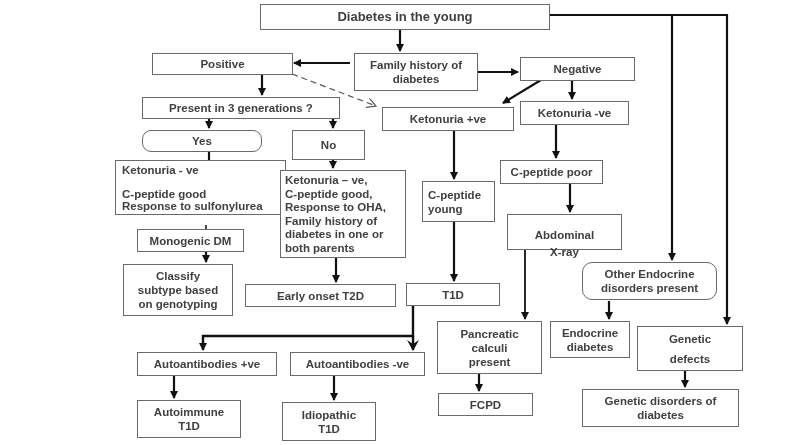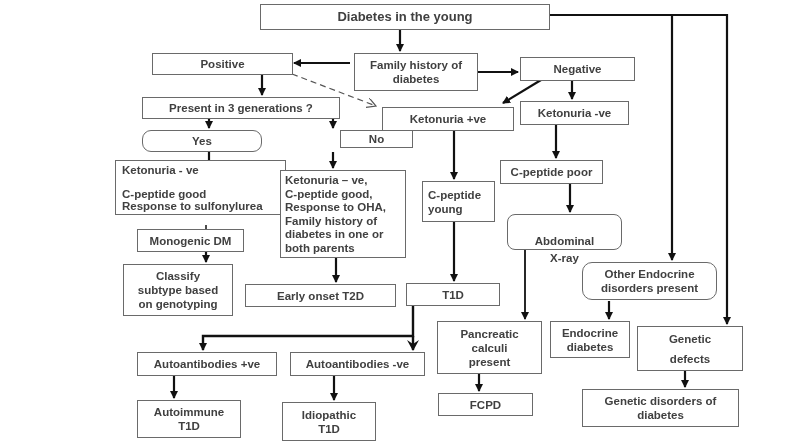--- a/index.html
+++ b/index.html
@@ -92,37 +92,37 @@
     <line x1="292" y1="74" x2="376" y2="106" stroke="#555" stroke-width="1.2" stroke-dasharray="6,4" marker-end="url(#ahOpen)"></line>
   </svg>
 
   <div class="node title" style="left:260px;top:4px;width:290px;height:26px;">Diabetes in the young</div>
   <div class="node" style="left:354px;top:53px;width:124px;height:38px;">Family history of
 diabetes</div>
   <div class="node" style="left:152px;top:53px;width:141px;height:22px;">Positive</div>
   <div class="node" style="left:520px;top:57px;width:115px;height:24px;">Negative</div>
   <div class="node" style="left:142px;top:97px;width:198px;height:22px;">Present in 3 generations ?</div>
   <div class="node" style="left:142px;top:130px;width:120px;height:22px;border-radius:9px;">Yes</div>
-  <div class="node" style="left:292px;top:130px;width:73px;height:18px;margin-left:48px;">No</div>
+  <div class="node" style="left:292px;top:130px;width:73px;height:30px;">No</div>
   <div class="node" style="left:382px;top:107px;width:132px;height:24px;">Ketonuria +ve</div>
   <div class="node" style="left:520px;top:101px;width:109px;height:24px;">Ketonuria -ve</div>
   <div class="node left" style="left:115px;top:160px;width:171px;height:55px;line-height:12px;">Ketonuria - ve
 
  C-peptide good
 Response to sulfonylurea</div>
   <div class="node left tl" style="left:280px;top:170px;width:126px;height:88px;line-height:13.5px;padding-left:4px;">Ketonuria – ve,
 C-peptide good,
 Response to OHA,
 Family history of
 diabetes in one or
 both parents</div>
   <div class="node" style="left:500px;top:160px;width:103px;height:24px;">C-peptide poor</div>
   <div class="node left" style="left:422px;top:181px;width:73px;height:41px;padding-left:5px;">C-peptide
 young</div>
-  <div class="node" style="left:507px;top:214px;width:115px;height:36px;align-items:flex-start;padding-top:18px;line-height:17px;border-radius:8px;">Abdominal
+  <div class="node" style="left:507px;top:214px;width:115px;height:36px;align-items:flex-start;padding-top:12px;line-height:17px;">Abdominal
 X-ray</div>
   <div class="node" style="left:137px;top:229px;width:107px;height:23px;">Monogenic DM</div>
   <div class="node" style="left:123px;top:264px;width:110px;height:52px;">Classify
 subtype based
 on genotyping</div>
   <div class="node" style="left:245px;top:284px;width:151px;height:23px;">Early onset T2D</div>
   <div class="node" style="left:406px;top:283px;width:94px;height:23px;">T1D</div>
   <div class="node" style="left:582px;top:262px;width:135px;height:38px;border-radius:10px;">Other Endocrine
 disorders present</div>
   <div class="node" style="left:437px;top:321px;width:105px;height:53px;">Pancreatic

